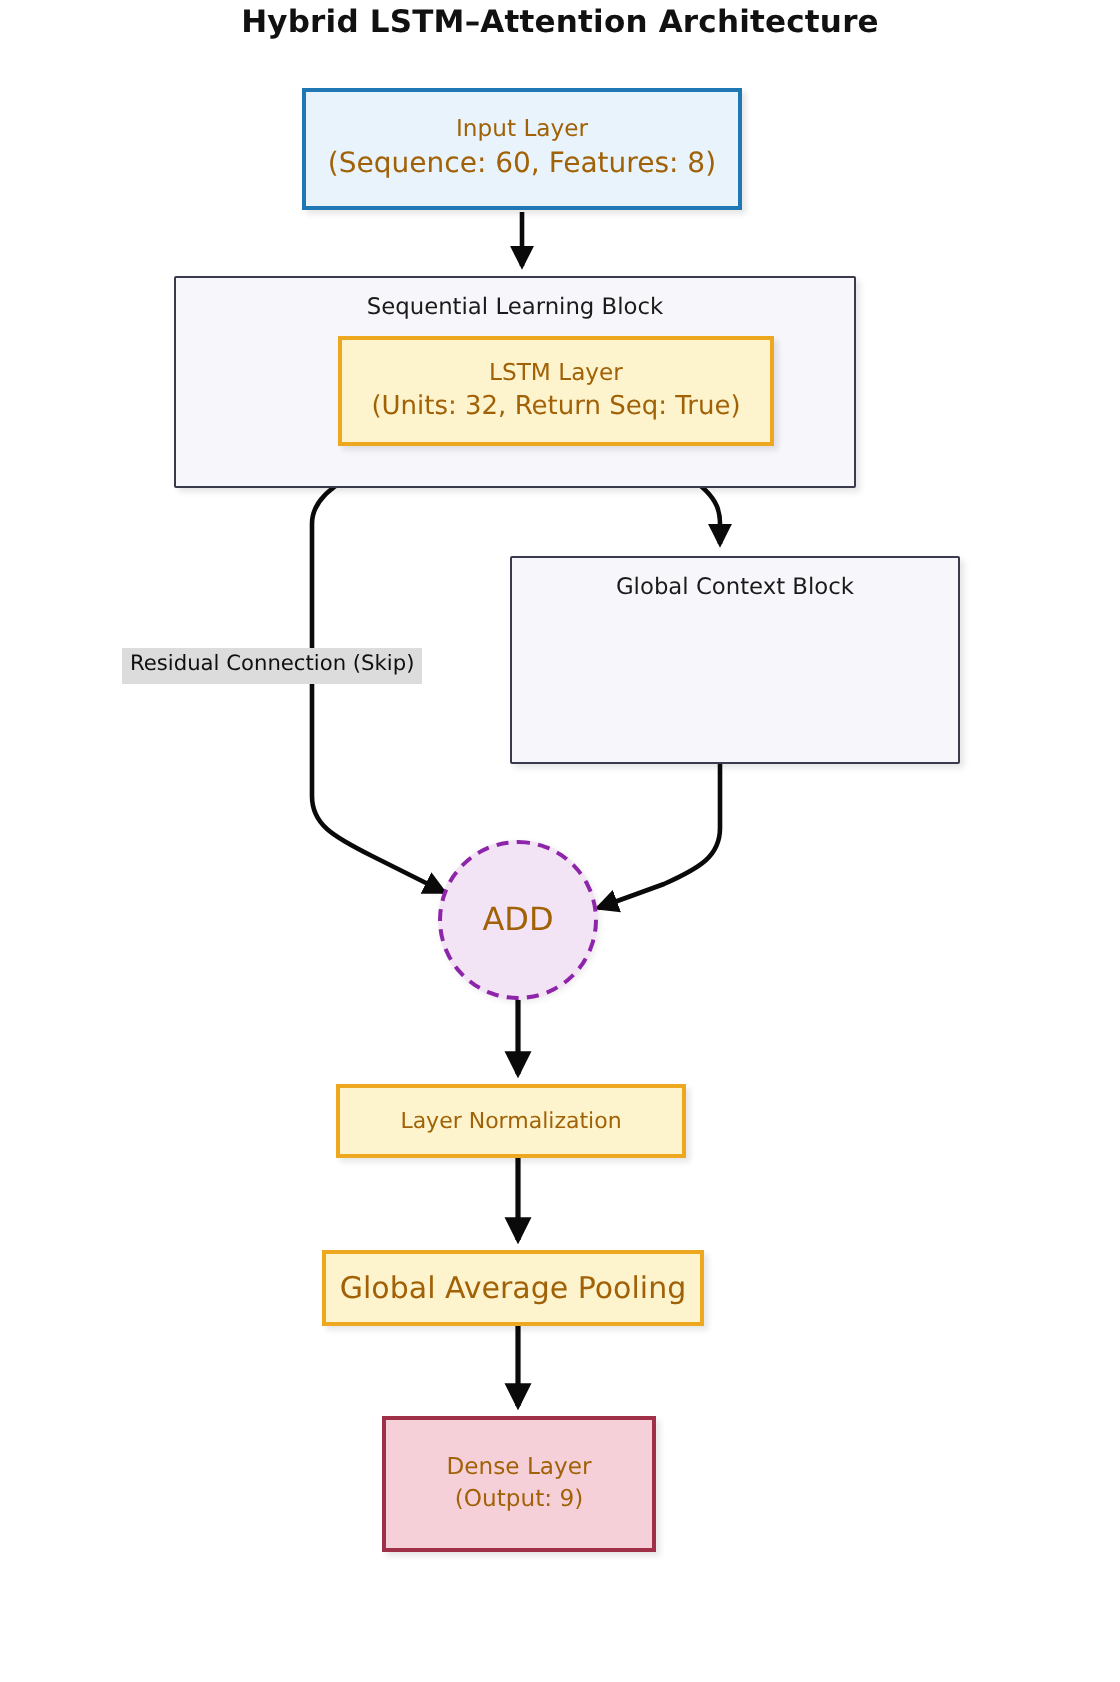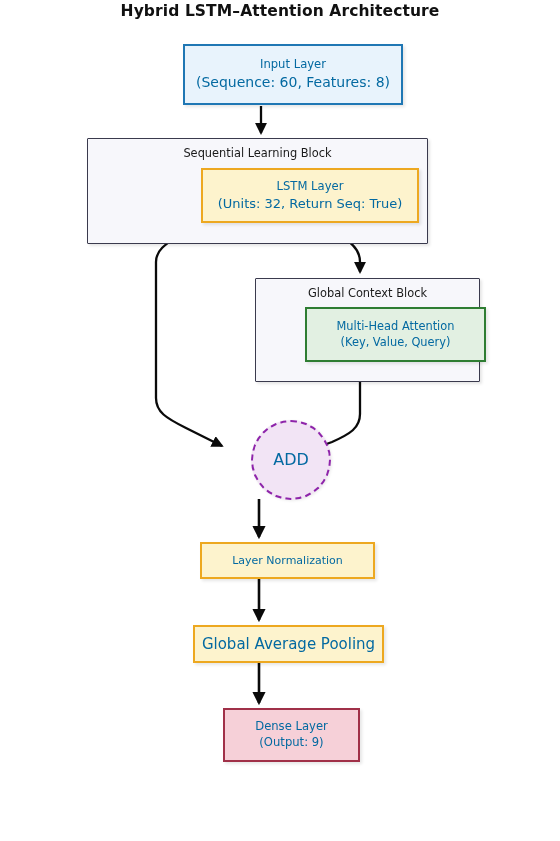--- a/index.html
+++ b/index.html
@@ -25,23 +25,22 @@
     height: 841px;
   }
   .node {
     position: absolute;
     box-sizing: border-box;
     display: flex;
     flex-direction: column;
     align-items: center;
     justify-content: center;
     text-align: center;
-    color: #0369a1;
+    color: #a16207;
     z-index: 5;
-    margin-left: 32px;
   }
   .node .ln {
     display: block;
     line-height: 1.38;
     white-space: nowrap;
   }
 
   
   #title {
     position: absolute;
@@ -157,36 +156,33 @@
 
   <div class="node skin-lstm" style="left:169px; top:168px; width:218px; height:55px;">
     <span class="ln" style="font-size:11.6px;">LSTM Layer</span>
     <span class="ln" style="font-size:13px;">(Units: 32, Return Seq: True)</span>
   </div>
 
   <div class="cluster" style="left:255px; top:278px; width:225px; height:104px;">
     <div class="cluster-title">Global Context Block</div>
   </div>
 
-  <div class="node skin-attn" style="left:273px; top:307px; width:181px; height:55px;">
-    <span class="ln" style="font-size:11.4px;">Multi-Head Attention</span>
-    <span class="ln" style="font-size:11.4px;">(Key, Value, Query)</span>
-  </div>
 
+  <div class="edge-label" style="left:61px; top:324px;">Residual Connection (Skip)</div>
 
   <div class="node skin-add" style="left:219px; top:420px; width:80px; height:80px;">
     <span class="ln" style="font-size:16px;">ADD</span>
   </div>
 
   <div class="node skin-op" style="left:168px; top:542px; width:175px; height:37px;">
     <span class="ln" style="font-size:11px;">Layer Normalization</span>
   </div>
 
   <div class="node skin-op" style="left:161px; top:625px; width:191px; height:38px;">
     <span class="ln" style="font-size:15px;">Global Average Pooling</span>
   </div>
 
-  <div class="node skin-dense" style="left:191px; top:708px; width:137px; height:54px;">
+  <div class="node skin-dense" style="left:191px; top:708px; width:137px; height:68px;">
     <span class="ln" style="font-size:11.6px;">Dense Layer</span>
     <span class="ln" style="font-size:11.6px;">(Output: 9)</span>
   </div>
 
 </div>
 
 </body></html>

